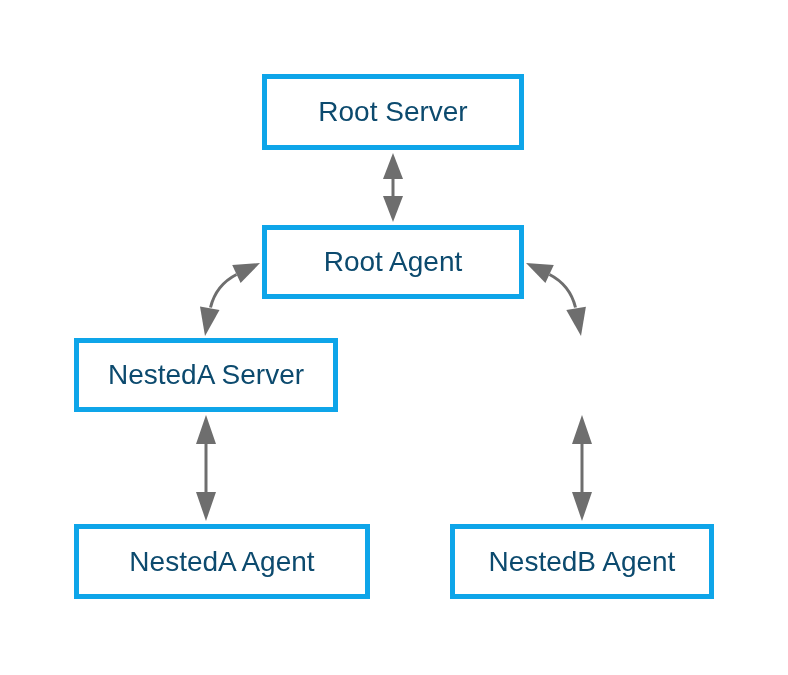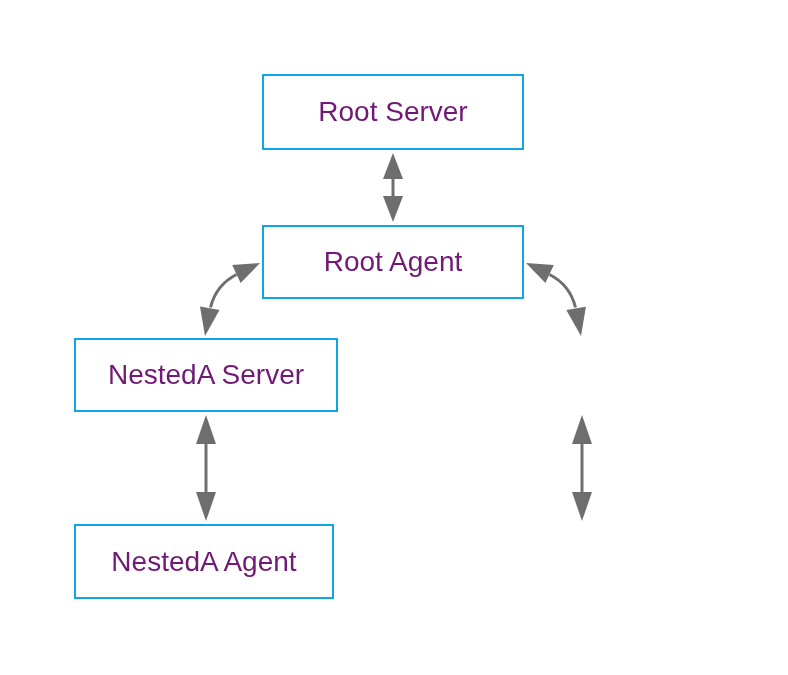--- a/index.html
+++ b/index.html
@@ -19,34 +19,34 @@
     position: absolute;
     left: 0;
     top: 0;
     width: 788px;
     height: 675px;
   }
   .node {
     position: absolute;
     box-sizing: border-box;
     background: #ffffff;
-    border: 2px solid #0ea5e9;
+    border: 5px solid #0ea5e9;
     display: flex;
     align-items: center;
     justify-content: center;
     font-size: 28px;
-    color: #701a75;
+    color: #0c4a6e;
     white-space: nowrap;
   }
   
   .node-root-server   { left: 262px; top: 74px;  width: 262px; height: 76px; }
   .node-root-agent    { left: 262px; top: 225px; width: 262px; height: 74px; justify-content: center; }
   .node-nesteda-server{ left: 74px;  top: 338px; width: 264px; height: 74px; }
   .node-nestedb-server{ left: 450px; top: 338px; width: 264px; height: 74px; }
-  .node-nesteda-agent { left: 74px;  top: 524px; width: 260px; height: 75px; }
+  .node-nesteda-agent { left: 74px;  top: 524px; width: 296px; height: 75px; }
   .node-nestedb-agent { left: 450px; top: 524px; width: 264px; height: 75px; }
 </style>
 </head>
 <body>
 
 <div class="canvas">
 
   <svg class="arrows" viewBox="0 0 788 675" xmlns="http://www.w3.org/2000/svg">
 
     <g fill="#6e6e6e" stroke="#6e6e6e">
@@ -90,14 +90,17 @@
 
   <div class="node node-nesteda-server">
     <span>NestedA Server</span>
   </div>
 
 
   <div class="node node-nesteda-agent">
     <span>NestedA Agent</span>
   </div>
 
+  <div class="node node-nestedb-agent">
+    <span>NestedB Agent</span>
+  </div>
 
 </div>
 
 </body></html>

